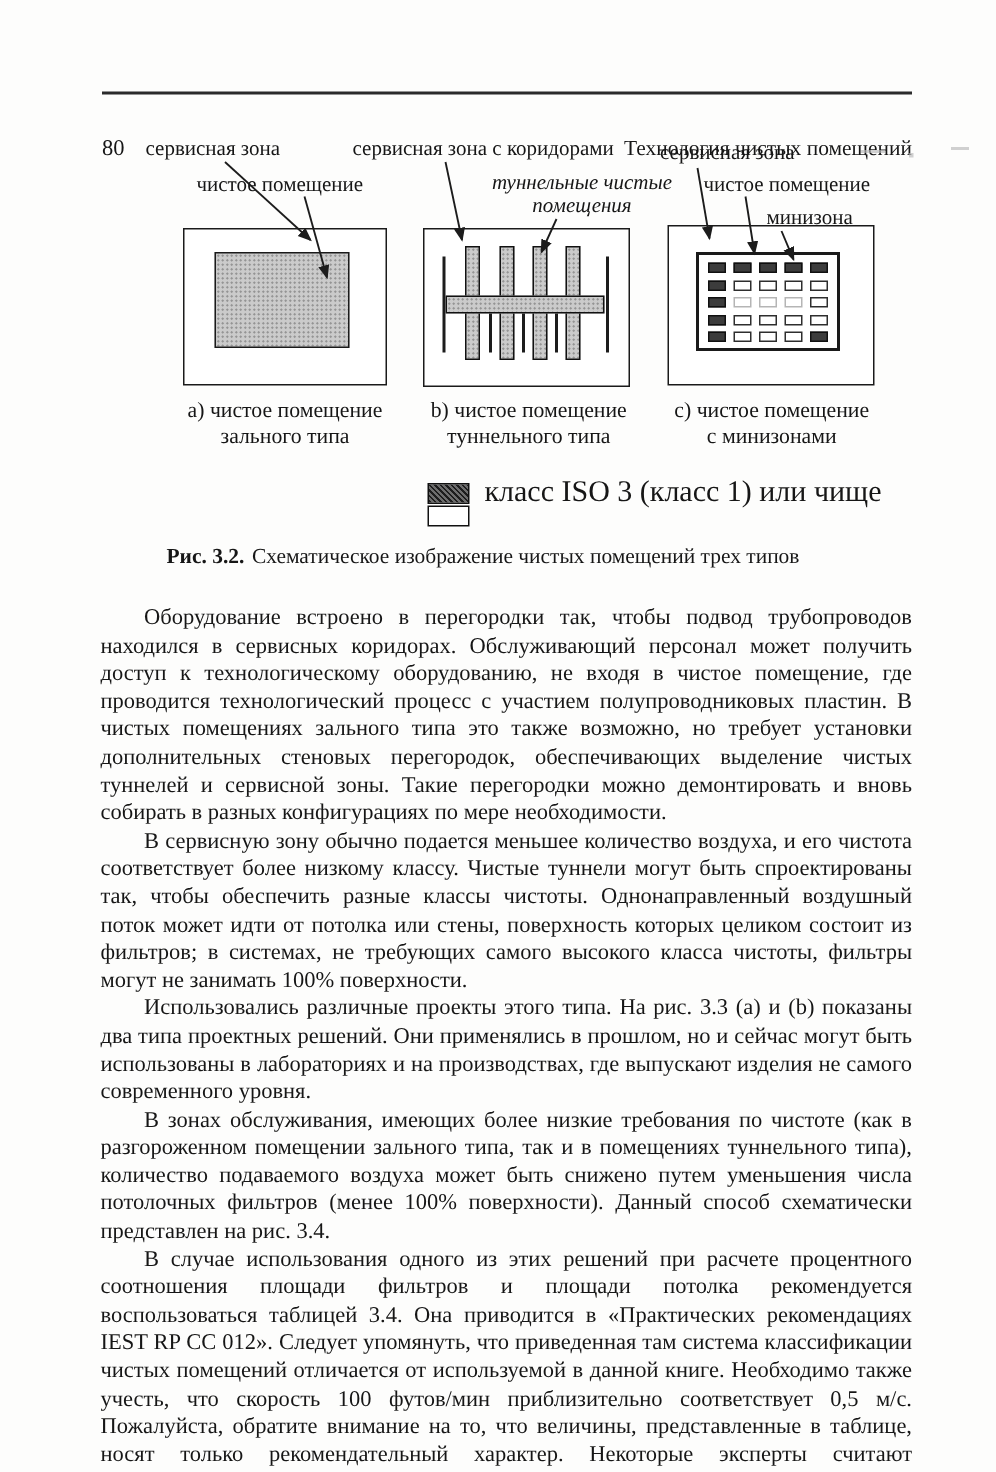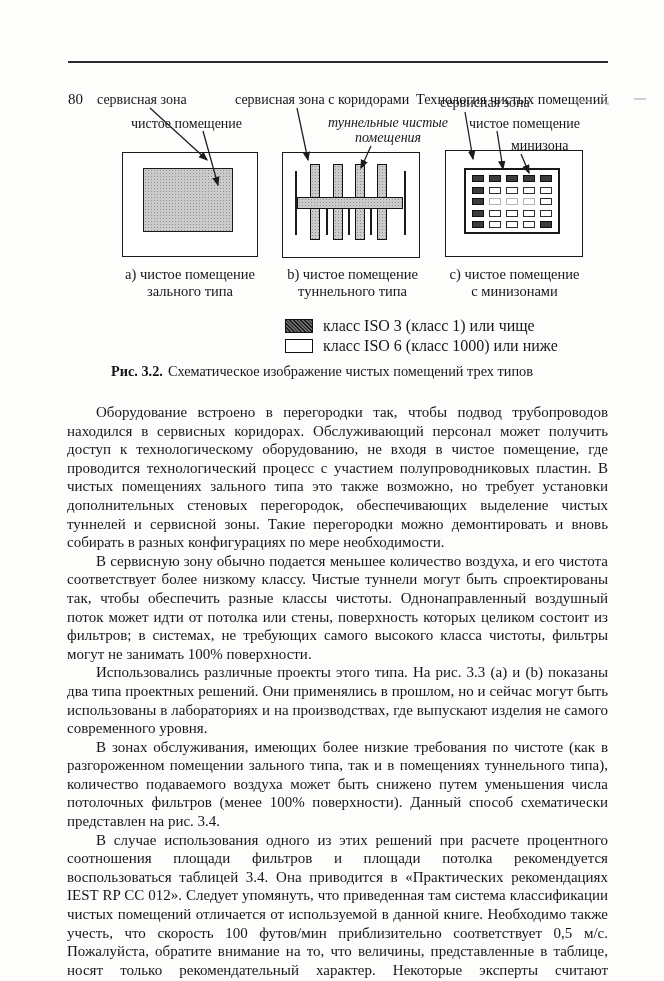--- a/index.html
+++ b/index.html
@@ -43,21 +43,21 @@
   .mz-d{background:#3c3c3c;border:1px solid #101010;}
   .mz-w{background:#fff;border:1.3px solid #2e2e2e;}
   .mz-f{background:#fff;border:1px solid #b5b5b5;}
 
   .diag-caption{position:absolute;text-align:center;font-size:14.5px;line-height:17px;}
 
   
   .legend-row{position:absolute;display:flex;align-items:center;gap:10px;}
   .legend-swatch{width:26px;height:12px;border:1.6px solid #111;box-sizing:content-box;background:#fff;}
   .legend-swatch.dark{background:repeating-linear-gradient(45deg,#1d1d1d 0 1.2px,#6d6d6d 1.2px 2.6px);}
-  .legend-label{font-size:16px;white-space:nowrap;}
+  .legend-label{font-size:20px;white-space:nowrap;}
 
   .fig-caption{position:absolute;left:0;top:363px;width:644px;text-align:center;font-size:14.3px;}
   .fig-caption .num{font-weight:bold;}
   .fig-caption .txt{margin-left:5px;}
 
   
   .bodytext{position:absolute;left:67px;top:403px;width:541px;font-size:15px;line-height:18.6px;text-align:justify;}
   .bodytext p{margin:0;text-indent:29px;}
 
   
@@ -168,21 +168,20 @@
     <span class="ln" style="display:block;">c) чистое помещение</span>
     <span class="ln" style="display:block;">с минизонами</span>
   </div>
 
   <div class="legend-row" style="left:285px;top:317px;">
     <span class="legend-swatch dark"></span>
     <span class="legend-label">класс ISO 3 (класс 1) или чище</span>
   </div>
   <div class="legend-row" style="left:285px;top:337px;">
     <span class="legend-swatch"></span>
-    <span class="legend-label">класс ISO 6 (класс 1000) или ниже</span>
   </div>
 
   <div class="fig-caption">
     <span class="num">Рис. 3.2.</span><span class="txt">Схематическое изображение чистых помещений трех типов</span>
   </div>
 
   <div class="bodytext">
     <p>Оборудование встроено в перегородки так, чтобы подвод трубопроводов находился в сервисных коридорах. Обслуживающий персонал может получить доступ к технологическому оборудованию, не входя в чистое помещение, где проводится технологический процесс с участием полупроводниковых пластин. В чистых помещениях зального типа это также возможно, но требует установки дополнительных стеновых перегородок, обеспечивающих выделение чистых туннелей и сервисной зоны. Такие перегородки можно демонтировать и вновь собирать в разных конфигурациях по мере необходимости.</p>
     <p>В сервисную зону обычно подается меньшее количество воздуха, и его чистота соответствует более низкому классу. Чистые туннели могут быть спроектированы так, чтобы обеспечить разные классы чистоты. Однонаправленный воздушный поток может идти от потолка или стены, поверхность которых целиком состоит из фильтров; в системах, не требующих самого высокого класса чистоты, фильтры могут не занимать 100% поверхности.</p>
     <p>Использовались различные проекты этого типа. На рис. 3.3 (a) и (b) показаны два типа проектных решений. Они применялись в прошлом, но и сейчас могут быть использованы в лабораториях и на производствах, где выпускают изделия не самого современного уровня.</p>

